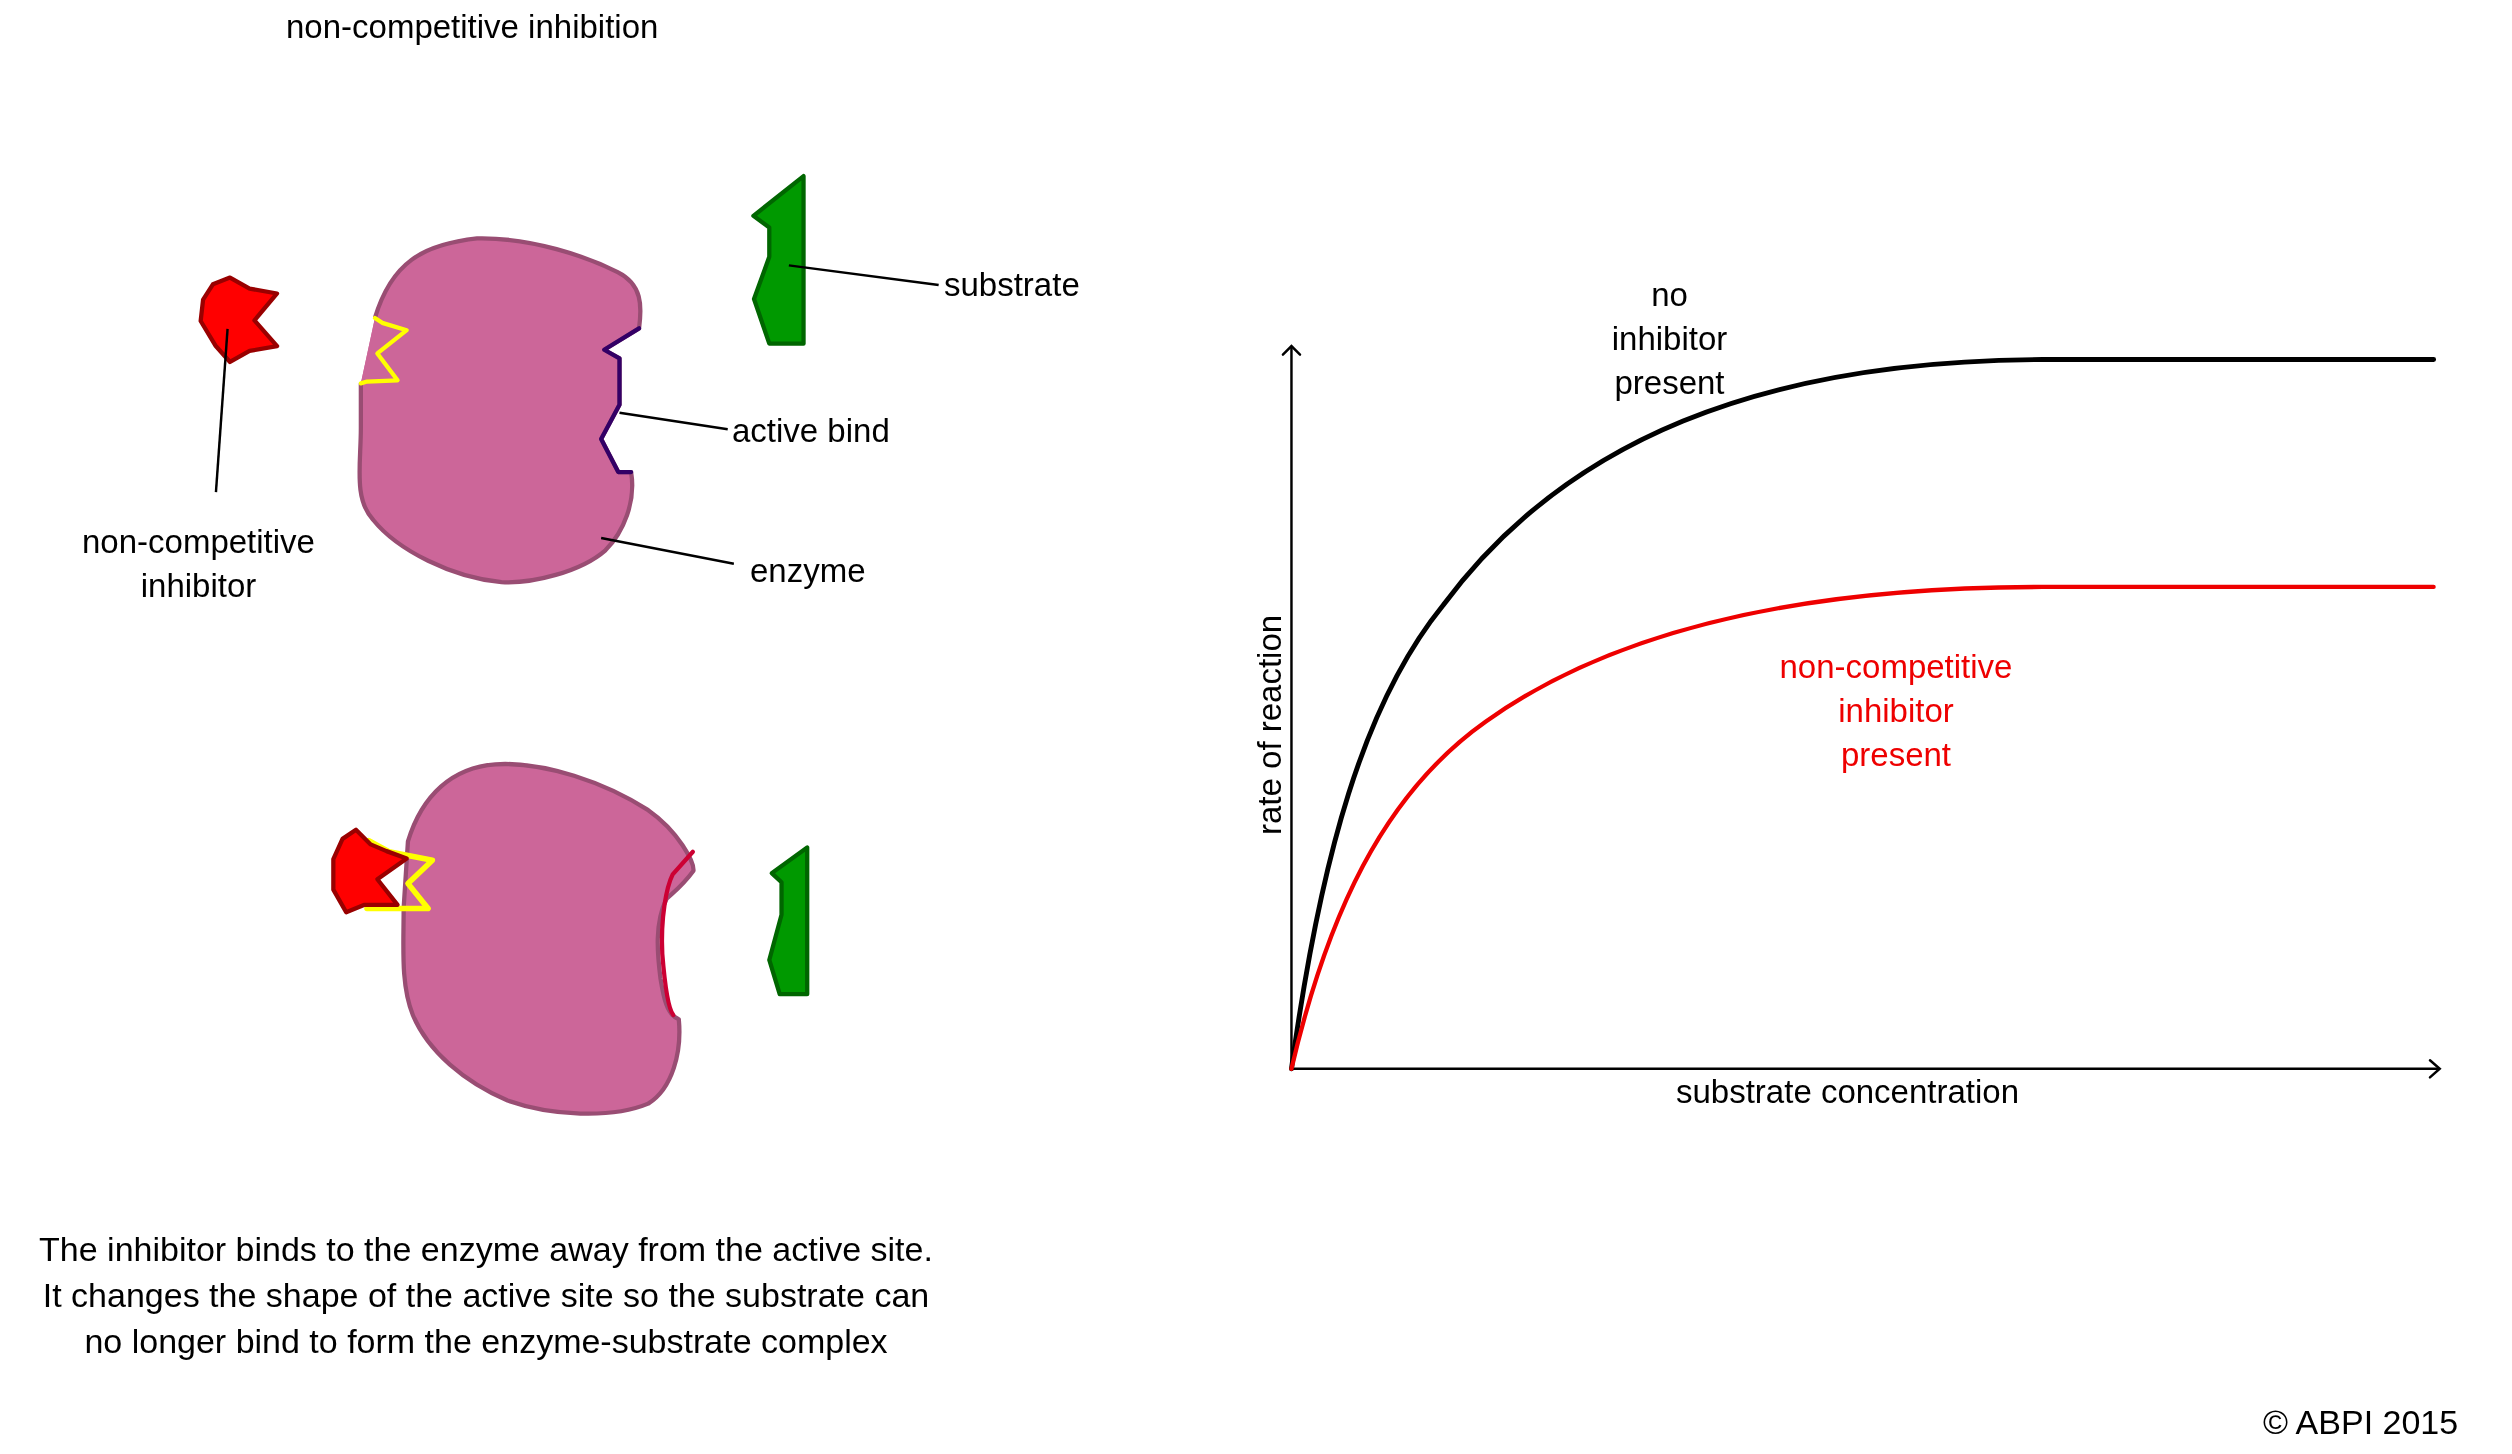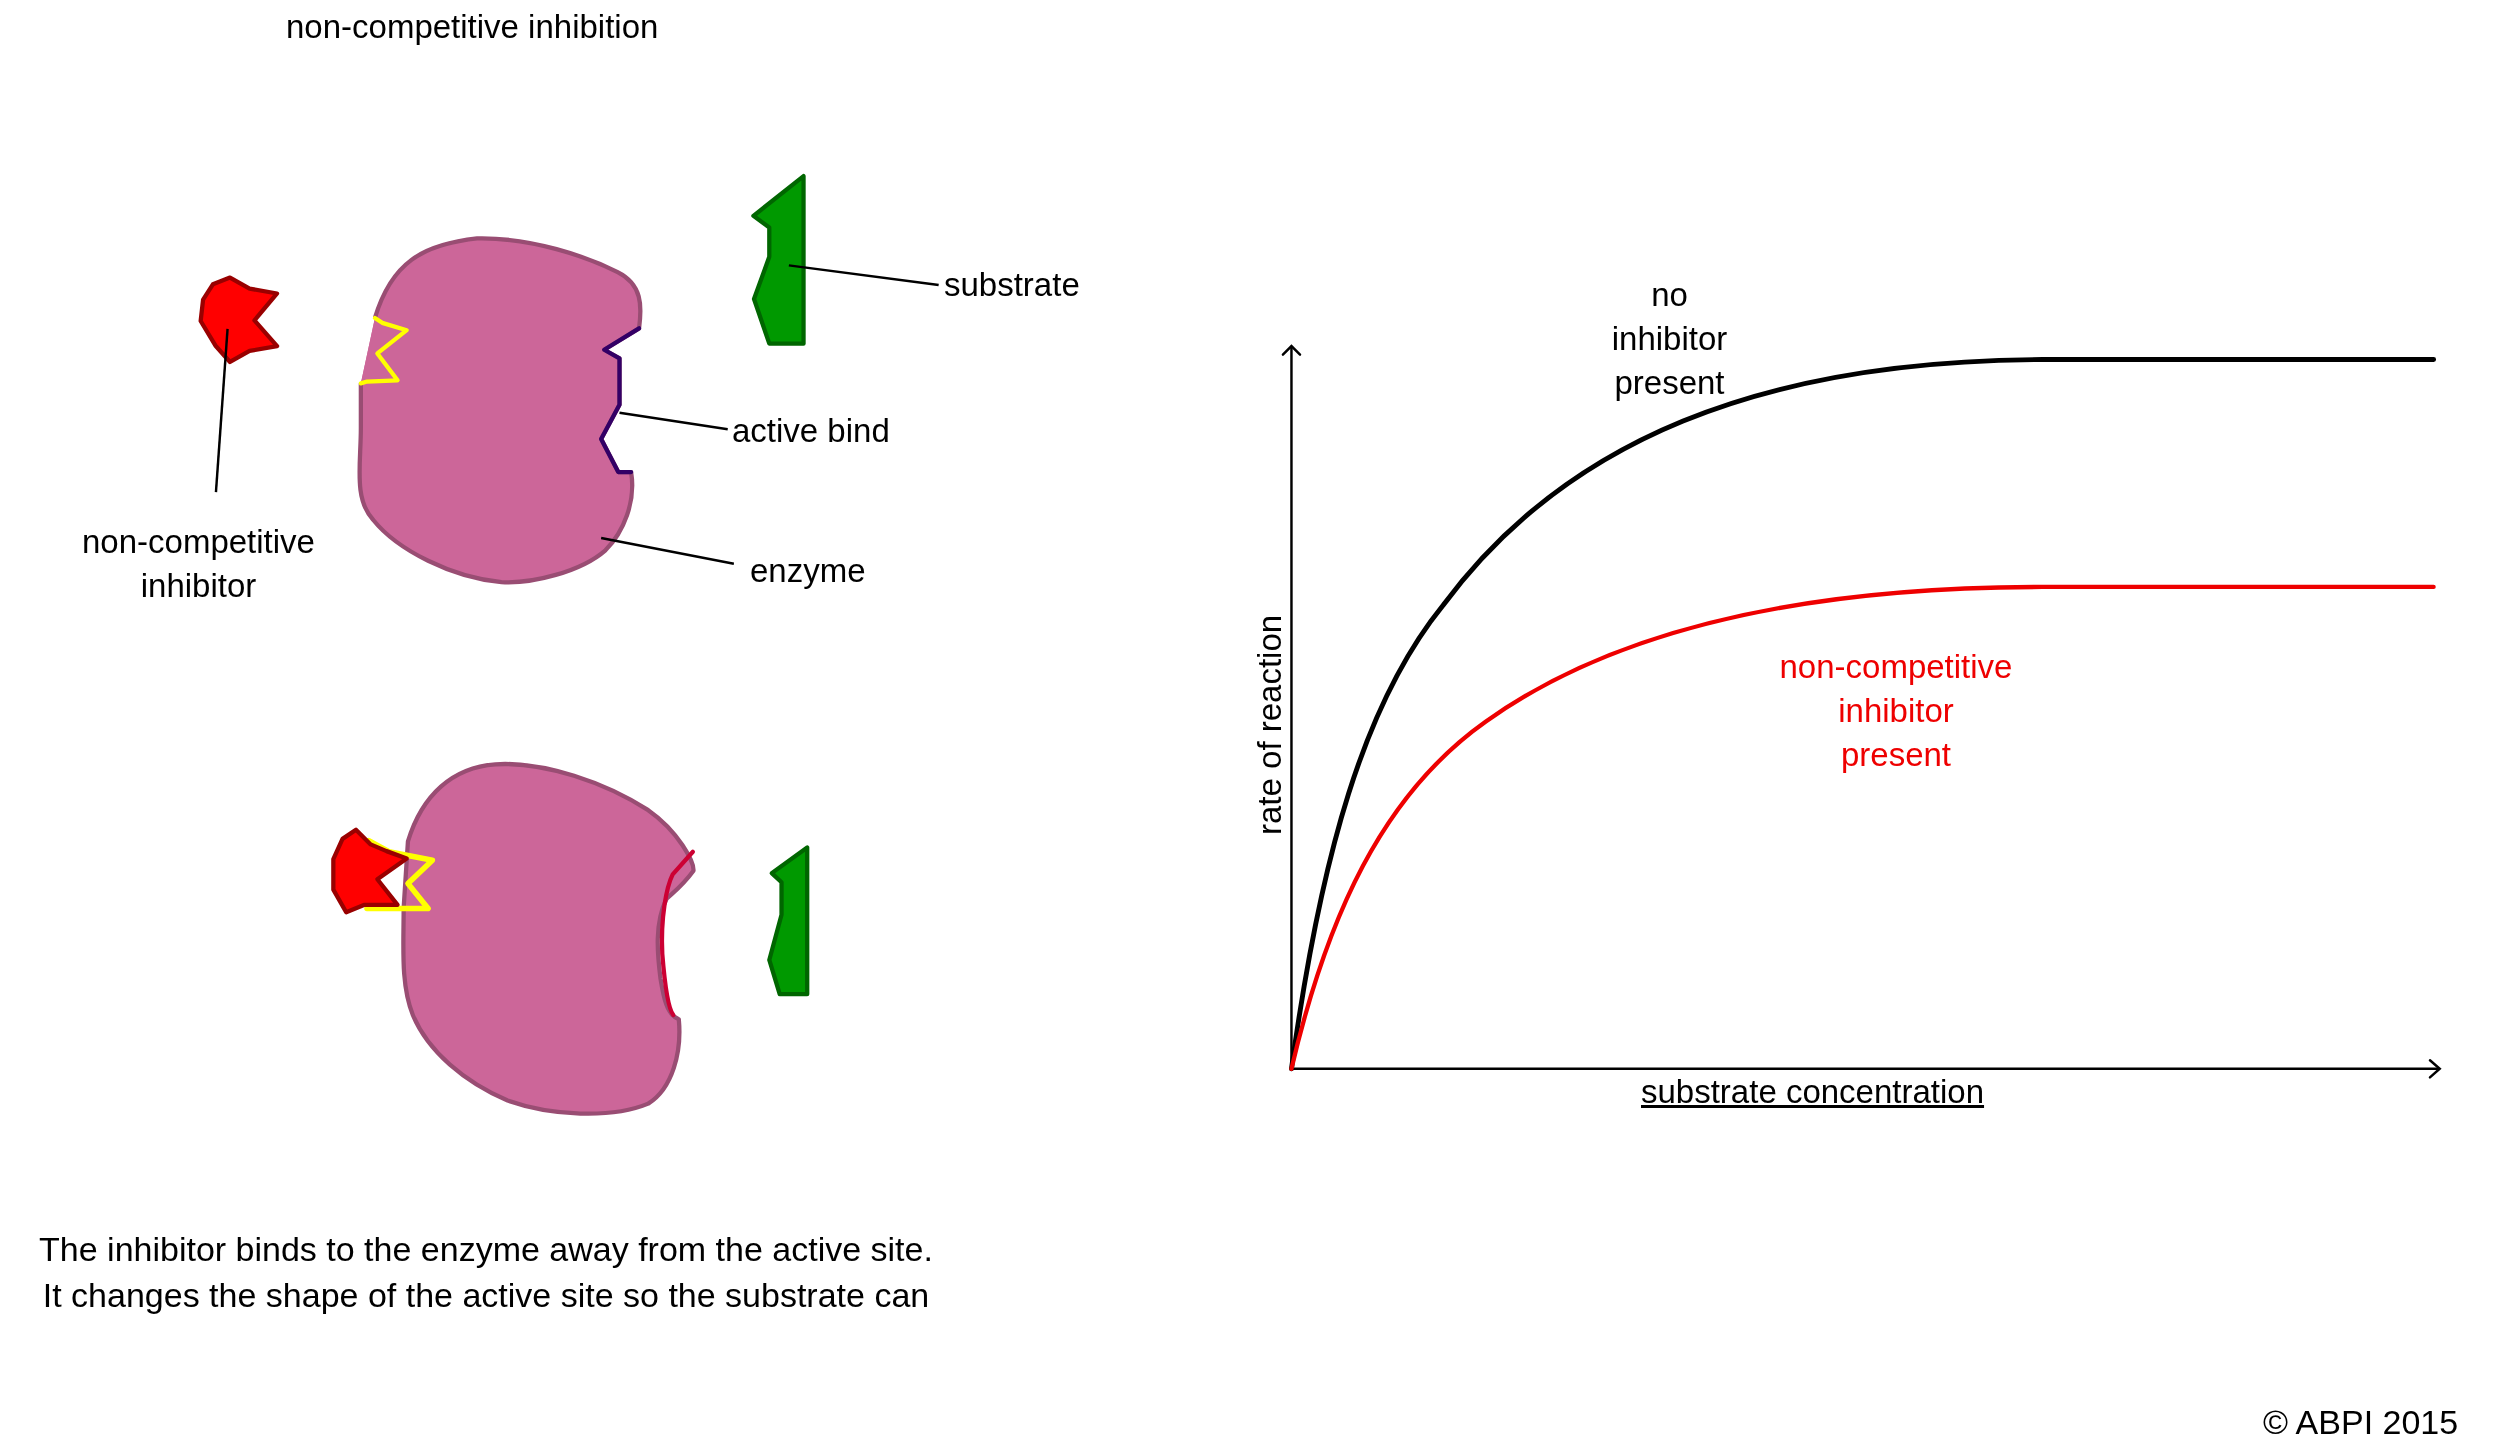--- a/index.html
+++ b/index.html
@@ -60,31 +60,32 @@
 <div class="lbl" style="left:732px; top:409px;">active bind</div>
 <div class="lbl" style="left:750px; top:549px;text-align:right;">enzyme</div>
 <div class="lbl center" style="left:55px; top:520px; width:287px;">
   <div>non-competitive</div>
   <div>inhibitor</div>
 </div>
 
 <div class="lbl center" style="left:0px; top:1226px; width:972px; font-size:34px; line-height:46px;">
   <div>The inhibitor binds to the enzyme away from the active site.</div>
   <div>It changes the shape of the active site so the substrate can</div>
+  <div>no longer bind to form the enzyme-substrate complex</div>
 </div>
 
 <div class="lbl center" style="left:1578px; top:273px; width:183px;">
   <div>no</div>
   <div>inhibitor</div>
   <div>present</div>
 </div>
 
 <div class="lbl center red" style="left:1743px; top:645px; width:306px;">
   <div>non-competitive</div>
   <div>inhibitor</div>
   <div>present</div>
 </div>
 
-<div class="lbl" style="left:1641px; top:1070px;text-decoration:underline;">substrate concentration</div>
+<div class="lbl" style="left:1676px; top:1070px;">substrate concentration</div>
 <div class="lbl rot" style="left:1248px; top:835px;">rate of reaction</div>
 
 <div class="lbl" style="left:2263px; top:1400px; font-size:34px;">© ABPI 2015</div>
 
 
 </body></html>

